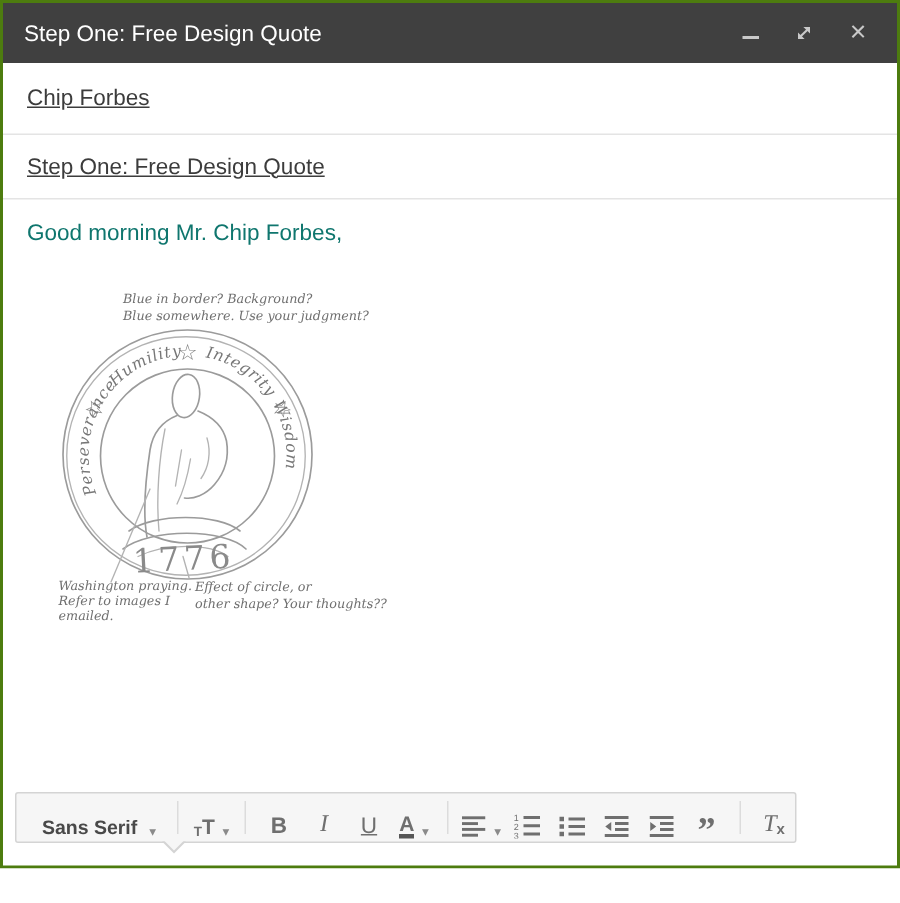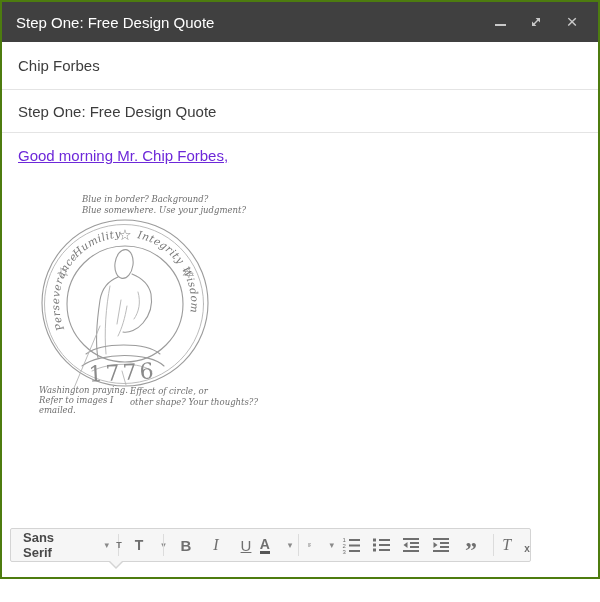--- a/index.html
+++ b/index.html
@@ -15,26 +15,26 @@
     padding:0 14px;
   }
   .titlebar .title { color:#ffffff; font-size:15px; }
   .tb-controls { margin-left:auto; display:flex; align-items:center; gap:20px; padding-right:4px; }
   .ctrl { width:16px; height:16px; display:flex; align-items:center; justify-content:center; cursor:pointer; }
   .min-bar { width:11px; height:2px; background:#c9c9c9; margin-top:6px; }
   .close-x { color:#c9c9c9; font-size:19px; line-height:16px; }
   
   .field-row {
     padding:0 16px; font-size:15px; color:#3c3c3c; background:#fff;
-    border-bottom:1px solid #e4e4e4; display:flex; align-items:center;
+    border-bottom:1px solid #e4e4e4; display:flex; align-items:center;text-decoration:underline;
   }
   .row-to { height:48px; }
   .row-subject { height:43px; }
   
-  .body-area { padding:13px 16px 0 16px; font-size:15px; color:#6d28d9;text-decoration:underline; }
+  .body-area { padding:13px 16px 0 16px; font-size:15px; color:#0f766e; }
   .body-area p { line-height:19px; margin:0 0 17px 0; }
   .caret {
     display:inline-block; width:1px; height:16px; background:#111;
     vertical-align:-2px; margin-left:2px;
   }
   .sketch-svg { display:block; margin-top:12px; }
   .hand { font-family:"DejaVu Serif", serif; font-style:italic; fill:#6f6f6f; }
   .ring-word { font-family:"DejaVu Serif", serif; font-style:italic; fill:#777; font-size:10.5px; letter-spacing:0.5px; }
   .pencil { stroke:#9b9b9b; fill:none; stroke-width:1.1; stroke-linecap:round; }
   .pencil-light { stroke:#b3b3b3; fill:none; stroke-width:0.9; stroke-linecap:round; }
@@ -49,22 +49,22 @@
     position:absolute; bottom:-8px; left:97px; width:0; height:0;
     border-left:8px solid transparent; border-right:8px solid transparent;
     border-top:8px solid #d4d4d4;
   }
   .fmt-toolbar .tail-fill {
     position:absolute; bottom:-6px; left:98px; width:0; height:0;
     border-left:7px solid transparent; border-right:7px solid transparent;
     border-top:7px solid #f6f6f6;
   }
   .tb-btn {
-    min-width:26px; height:28px; display:flex; align-items:center;
-    justify-content:center; color:#6f6f6f; cursor:pointer; margin:0 2px;gap:13px;
+    min-width:26px; height:28px; display:flex; align-items:flex-end;
+    justify-content:center; color:#6f6f6f; cursor:pointer; margin:0 2px;
   }
   .tb-sep { width:1px; height:22px; background:#dcdcdc; margin:0 7px; flex:none; }
   .font-label { font-size:13px; font-weight:bold; color:#494949; margin-right:8px; }
   .dd-caret { font-size:9px; color:#8a8a8a; }
   .glyph-b { font-weight:bold; font-size:15px; }
   .glyph-i { font-family:"Liberation Serif", serif; font-style:italic; font-size:16px; }
   .glyph-u { font-size:15px; text-decoration:underline; }
   .glyph-a { font-weight:bold; font-size:14px; border-bottom:3px solid #565656; line-height:14px; }
   .size-sm { font-weight:bold; font-size:9px; }
   .size-lg { font-weight:bold; font-size:14px; }

